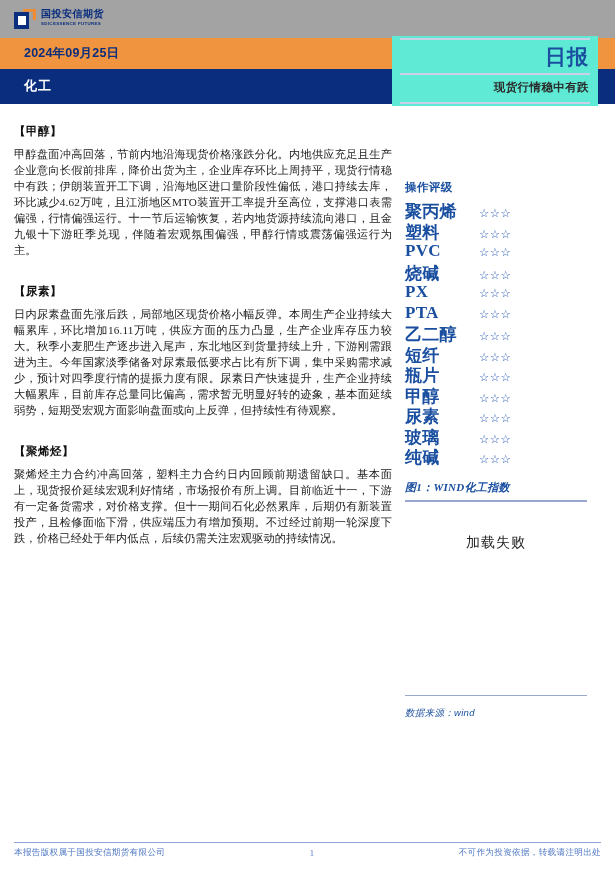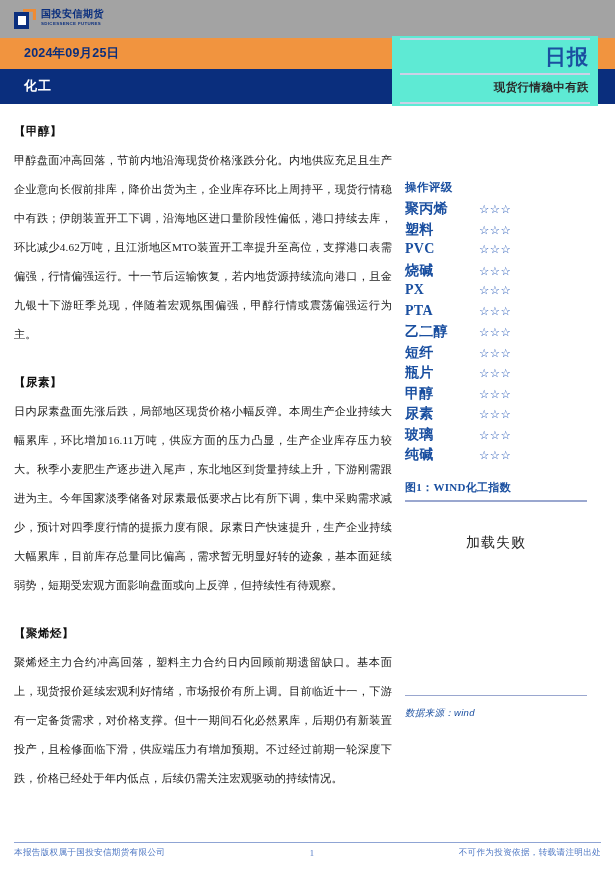--- a/index.html
+++ b/index.html
@@ -151,21 +151,21 @@
     font-size: 11.5px;
     font-weight: bold;
     color: #111111;
     margin: 0 0 7px 0;
     letter-spacing: 0.5px;
   }
   .sec-body {
     font-family: "Liberation Serif", serif;
     font-size: 11.2px;
     color: #1b1b1b;
-    line-height: 29px;
+    line-height: 16px;
     text-align: justify;
     margin: 0 0 26px 0;
     letter-spacing: 0.15px;
   }
 
   
   .body-right {
     position: absolute;
     left: 405px; top: 180px;
     width: 198px;
@@ -180,21 +180,21 @@
   }
   .rating-row {
     display: flex;
     align-items: baseline;
     height: 20.5px;
   }
   .rating-name {
     width: 74px;
     flex: 0 0 74px;
     font-family: "Liberation Serif", serif;
-    font-size: 14px;
+    font-size: 17px;
     font-weight: bold;
     color: #1a4fa0;
     letter-spacing: 0.3px;
   }
   .rating-stars {
     font-family: "DejaVu Sans", sans-serif;
     font-size: 11.5px;
     color: #2b5cb8;
     letter-spacing: 0.5px;
     white-space: nowrap;
@@ -206,20 +206,21 @@
     left: 405px; top: 480px;
     width: 198px;
   }
   .fig-title {
     font-family: "Liberation Serif", serif;
     font-size: 11px;
     font-weight: bold;
     color: #1a4fa0;
     letter-spacing: 0.3px;
     padding-bottom: 5px;
+    font-style: italic;
   }
   .fig-rule-top {
     width: 182px;
     height: 1.5px;
     background: #9aa7cf;
   }
   .fig-canvas {
     position: relative;
     width: 182px;
     height: 193px;

